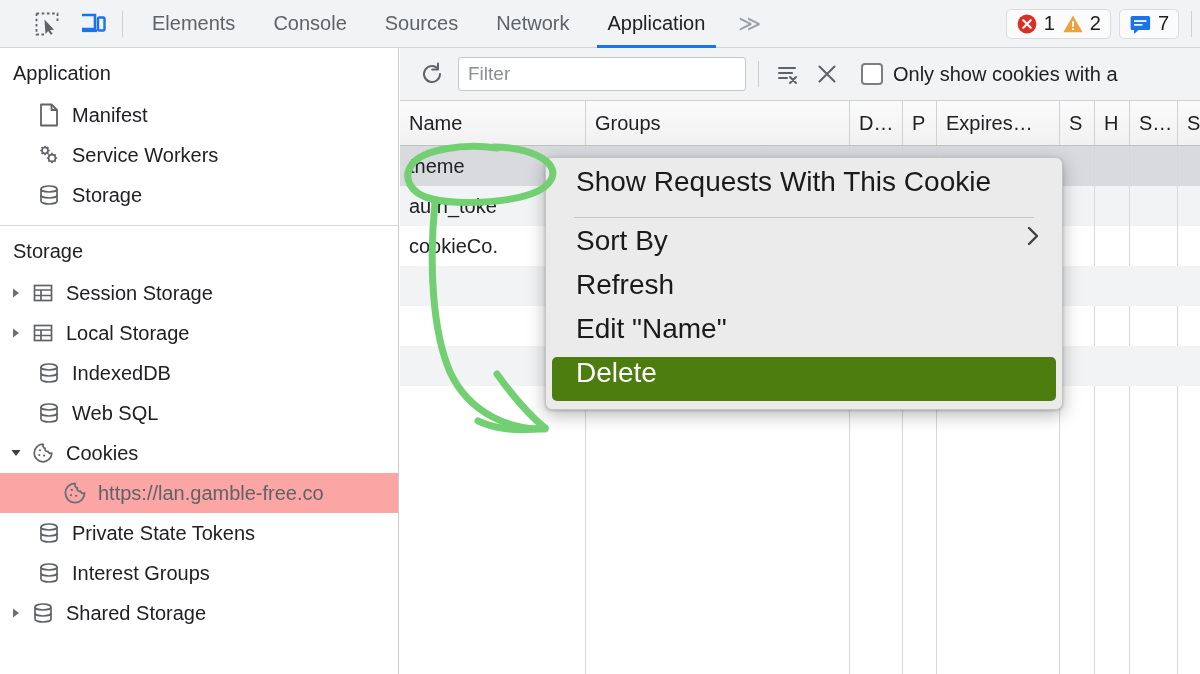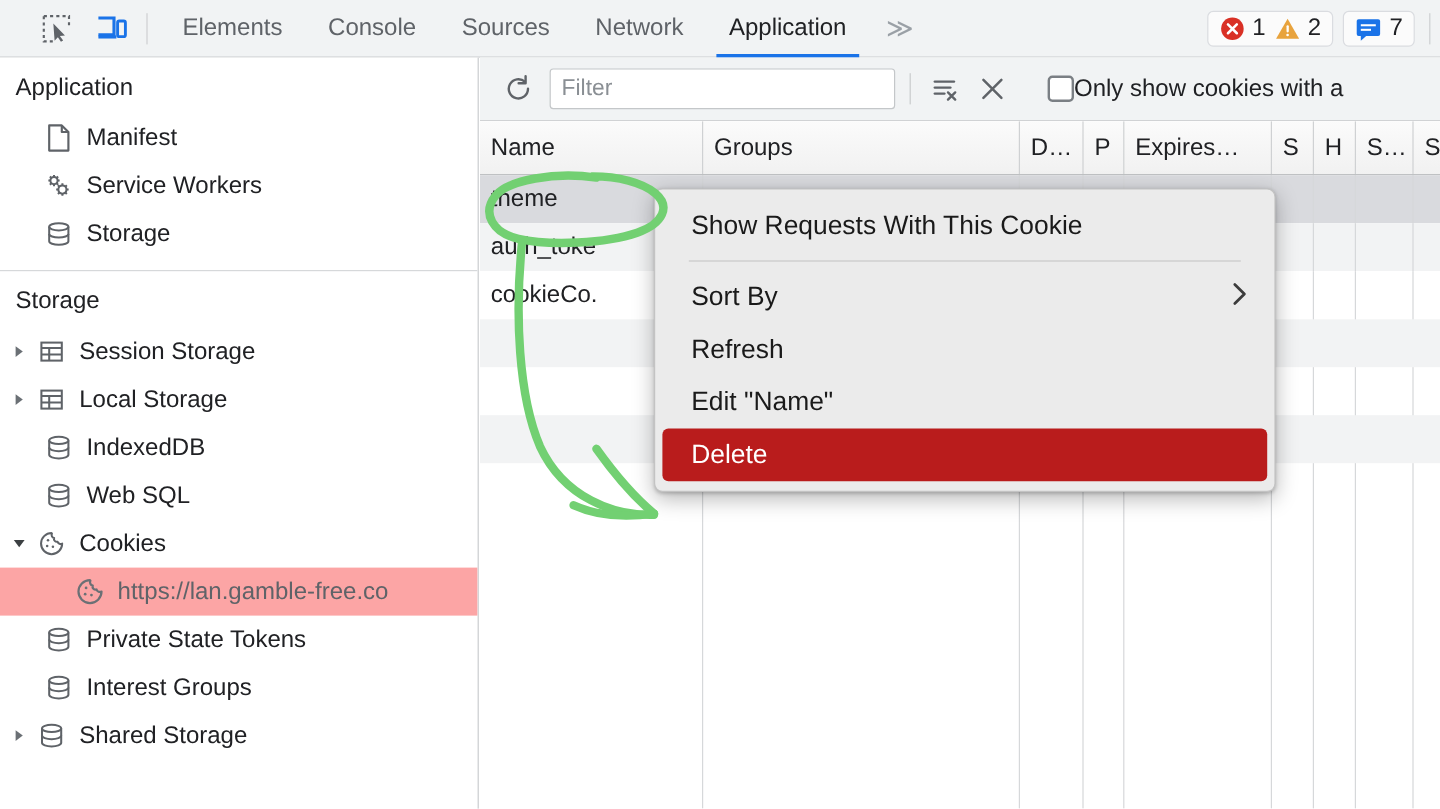--- a/index.html
+++ b/index.html
@@ -117,21 +117,21 @@
   .filter-input {
     width: 288px; height: 34px;
     background: #ffffff; border: 1px solid #c4c7c9; border-radius: 3px;
     font-size: 19px; color: #202124;
     padding: 0 9px; margin-left: 6px; margin-right: 10px;
     font-family: "Liberation Sans", sans-serif;
     outline: none; flex: 0 0 auto;
   }
   .filter-input::placeholder { color: #8a8f94; }
   .ct-sep { width: 1px; height: 26px; background: #c9cbcd; margin: 0 8px 0 2px; flex: 0 0 auto; }
-  .ct-check-wrap { display: flex; align-items: center; margin-left: 26px; white-space: nowrap; }
+  .ct-check-wrap { display: flex; align-items: center; gap: 10px; margin-left: 14px; white-space: nowrap; }
   .ct-checkbox {
     width: 22px; height: 22px; border: 2px solid #7a7f84; border-radius: 4px;
     background: #fff; flex: 0 0 auto;
   }
   .ct-check-label { font-size: 20px; color: #202124; }
 
   
   .dg { position: relative; height: 573px; background: #fff; overflow: hidden; }
   .dg-head {
     position: relative; height: 45px;
@@ -172,27 +172,27 @@
     position: absolute; left: 545px; top: 157px;
     width: 518px;
     background: #ebebeb;
     border: 1px solid #c3c3c3;
     border-radius: 7px;
     box-shadow: 0 5px 18px rgba(0,0,0,0.28), 0 1px 3px rgba(0,0,0,0.18);
     padding: 8px 6px 8px 6px;
     z-index: 40;
   }
   .ctx-item {
-    height: 44px; display: flex; align-items: center;
+    height: 44px; display: flex; align-items: flex-start;
     padding: 0 16px 0 24px;
-    font-size: 22px; color: #1a1a1a;
+    font-size: 28px; color: #1a1a1a;
     border-radius: 5px; white-space: nowrap;
     justify-content: space-between;
   }
-  .ctx-item.highlight { background: #b91c1c; color: #ffffff; }
+  .ctx-item.highlight { background: #4d7c0f; color: #ffffff; }
   .ctx-sep { height: 1px; background: #c8c8c8; margin: 7px 22px; }
   .ctx-sub { font-size: 22px; color: #3c3c3c; line-height: 1; }
 
   
   .annot { position: absolute; inset: 0; pointer-events: none; z-index: 60; }
 </style>
 </head>
 <body>
 
 <div id="root">

